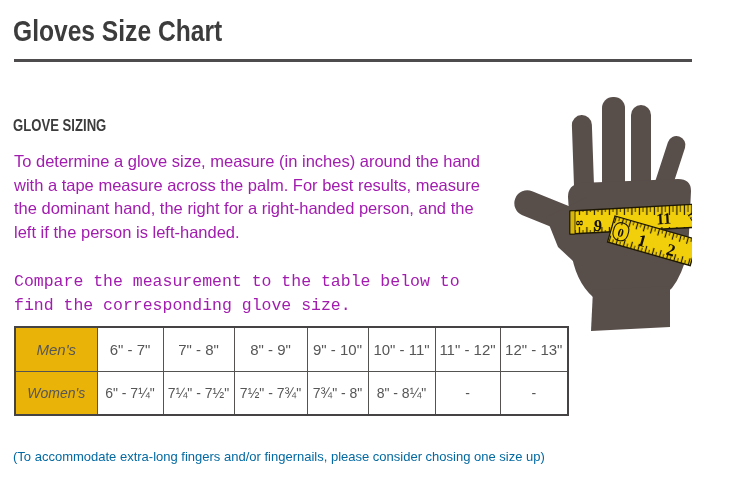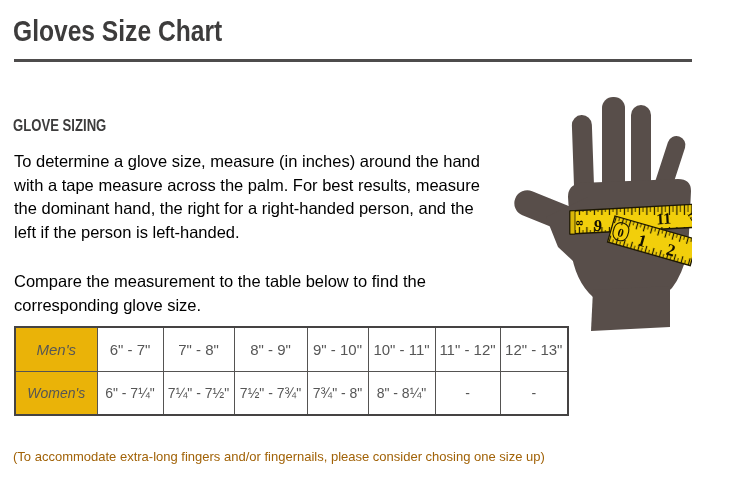--- a/index.html
+++ b/index.html
@@ -4,24 +4,24 @@
 <style>
   html,body{margin:0;padding:0;background:#fff;}
   #page{position:relative;width:692px;height:500px;background:#ffffff;overflow:hidden;
         font-family:"Liberation Sans",sans-serif;}
   .condensed{display:inline-block;transform:scaleX(0.82);transform-origin:left center;
              font-weight:bold;color:#3d3c3c;letter-spacing:0px;white-space:nowrap;}
   #page-title{position:absolute;left:13px;top:14px;font-size:30px;margin:0;}
   #title-divider{position:absolute;left:14px;top:59px;width:702px;height:3px;background:#4e4c4c;}
   #section-heading{position:absolute;left:13px;top:117px;font-size:16px;margin:0;}
   .body-par{position:absolute;left:14px;width:478px;font-size:16.5px;line-height:23.5px;
-            color:#000000;margin:0;}
+            color:#a21caf;margin:0;}
   #par-1{top:150px;}
-  #par-2{top:270px;}
-  #footnote{position:absolute;left:13px;top:449px;font-size:13px;color:#a16207;margin:0;}
+  #par-2{top:270px;font-family:Liberation Mono, monospace;}
+  #footnote{position:absolute;left:13px;top:449px;font-size:13px;color:#0369a1;margin:0;}
 
   
   #size-table{position:absolute;left:14px;top:326px;border-collapse:collapse;table-layout:fixed;
               width:553px;font-size:15px;color:#565656;}
   #size-table td,#size-table th{border:1px solid #555352;text-align:center;vertical-align:middle;
               padding:0 1px;overflow:hidden;}
   #size-table{border:2px solid #454343;}
   #size-table .hdr{background:#f7e003;font-weight:normal;height:28px;}
   #size-table .lbl{background:#eab308;font-style:italic;}
   #size-table tr.mens-row td{height:43px;}

